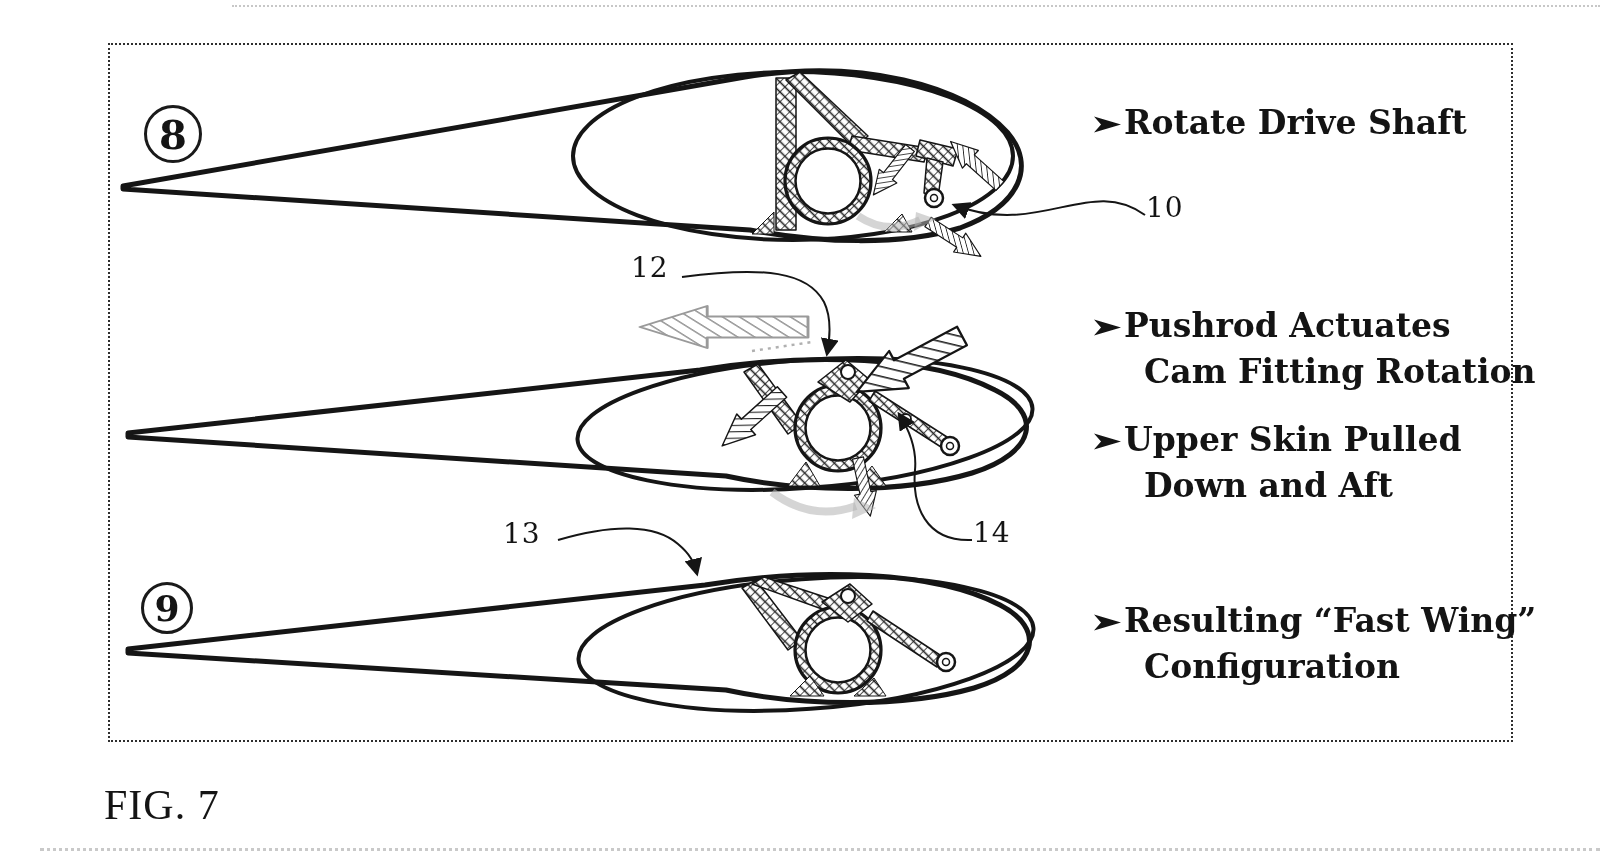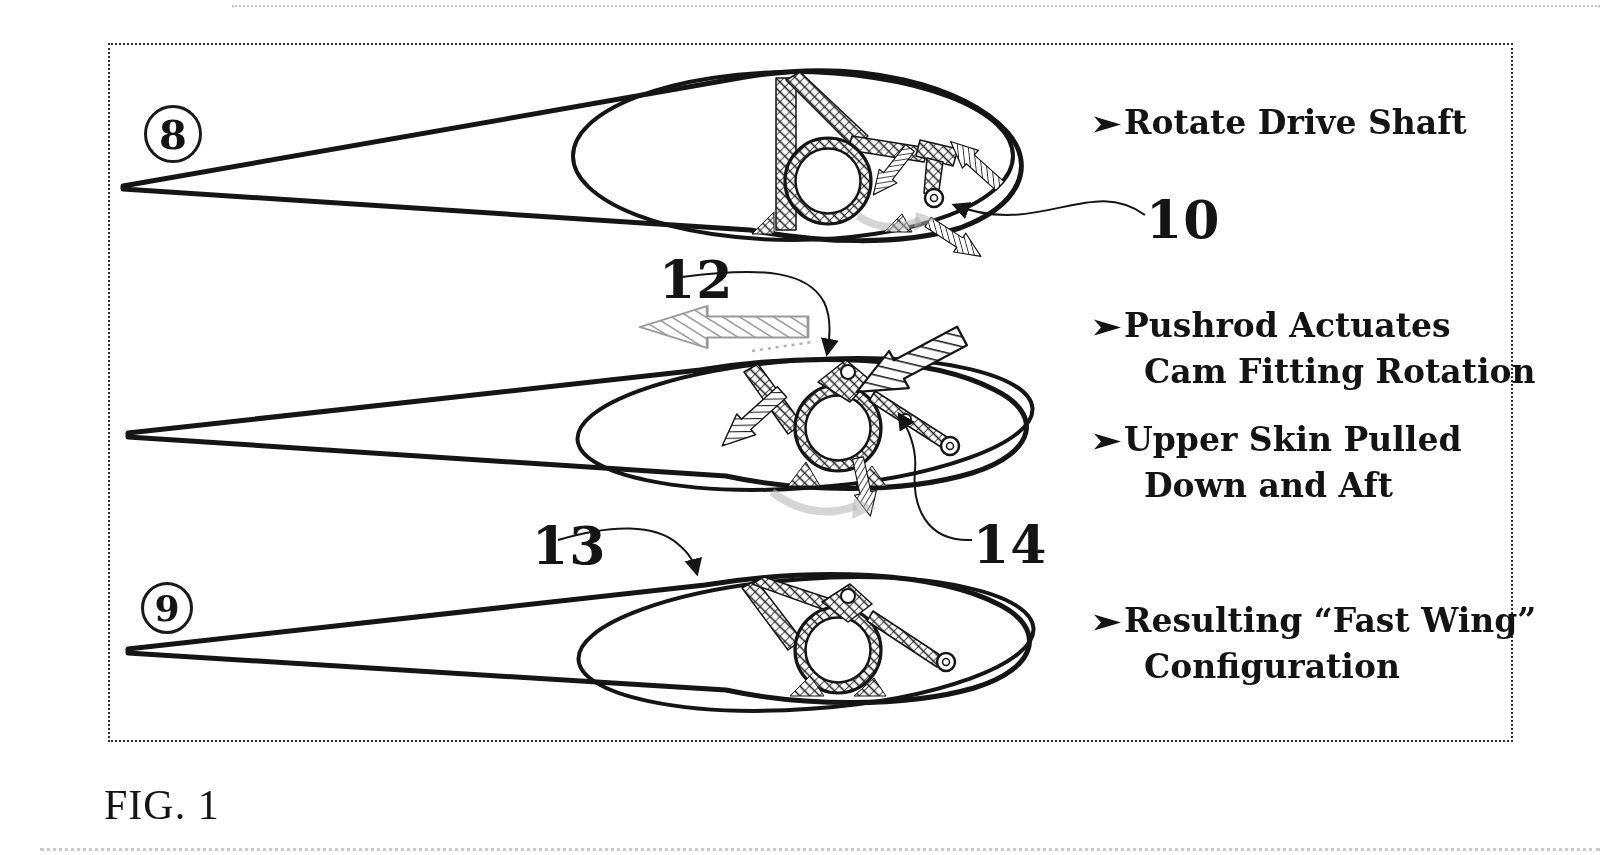--- a/index.html
+++ b/index.html
@@ -10,25 +10,25 @@
          border:2px dotted #2e2e2e;box-sizing:border-box;background:transparent;}
   .artifact{position:absolute;height:0;border-top:2px dotted #9a9a9a;opacity:.55;}
   #art-top{left:232px;top:5px;width:1368px;}
   #art-bottom{left:40px;top:848px;width:1560px;border-top:3px dotted #8a8a8a;opacity:.45;}
   svg.draw{position:absolute;left:0;top:0;}
   .circ{position:absolute;border:3px solid #1a1a1a;border-radius:50%;
         display:flex;align-items:center;justify-content:center;
         font-weight:700;background:#fff;box-sizing:border-box;}
   #c8{left:144px;top:105px;width:58px;height:58px;font-size:40px;}
   #c9{left:141px;top:582px;width:52px;height:52px;font-size:36px;}
-  .refnum{position:absolute;font-weight:700;font-size:52px;line-height:1;letter-spacing:1px;}
+  .refnum{position:absolute;font-weight:400;font-size:28px;line-height:1;letter-spacing:1px;}
   #n10{left:1146px;top:194px;}
   #n11{left:973px;top:519px;}
-  #n12{left:631px;top:254px;margin-left:28px;}
-  #n13{left:532px;top:520px;}
+  #n12{left:631px;top:254px;}
+  #n13{left:503px;top:520px;}
   .bullet{position:absolute;left:1094px;width:440px;font-size:33px;
           font-weight:600;line-height:46px;white-space:nowrap;}
   .bullet .bline2{padding-left:50px;}
   .arrow-glyph{display:inline-block;width:27px;height:21px;background:#141414;
           margin-right:3px;transform:translateY(1px);
           clip-path:polygon(0 12%,100% 50%,0 88%,26% 50%);}
   #b1{top:100px;} #b2{top:303px;} #b3{top:417px;} #b4{top:598px;}
   .caption{position:absolute;left:104px;top:781px;
            font-family:"Liberation Serif", serif;font-size:42px;letter-spacing:1px;}
 </style>
@@ -168,14 +168,14 @@
     </div>
     <div class="bline2">Configuration</div>
   </div>
   <div id="b3" class="bullet">
     <div>
       <span class="arrow-glyph"></span><span>Upper Skin Pulled</span>
     </div>
     <div class="bline2">Down and Aft</div>
   </div>
 
-  <div class="caption">FIG. 1</div>
+  <div class="caption">FIG. 7</div>
 </div>
 
 </body></html>

